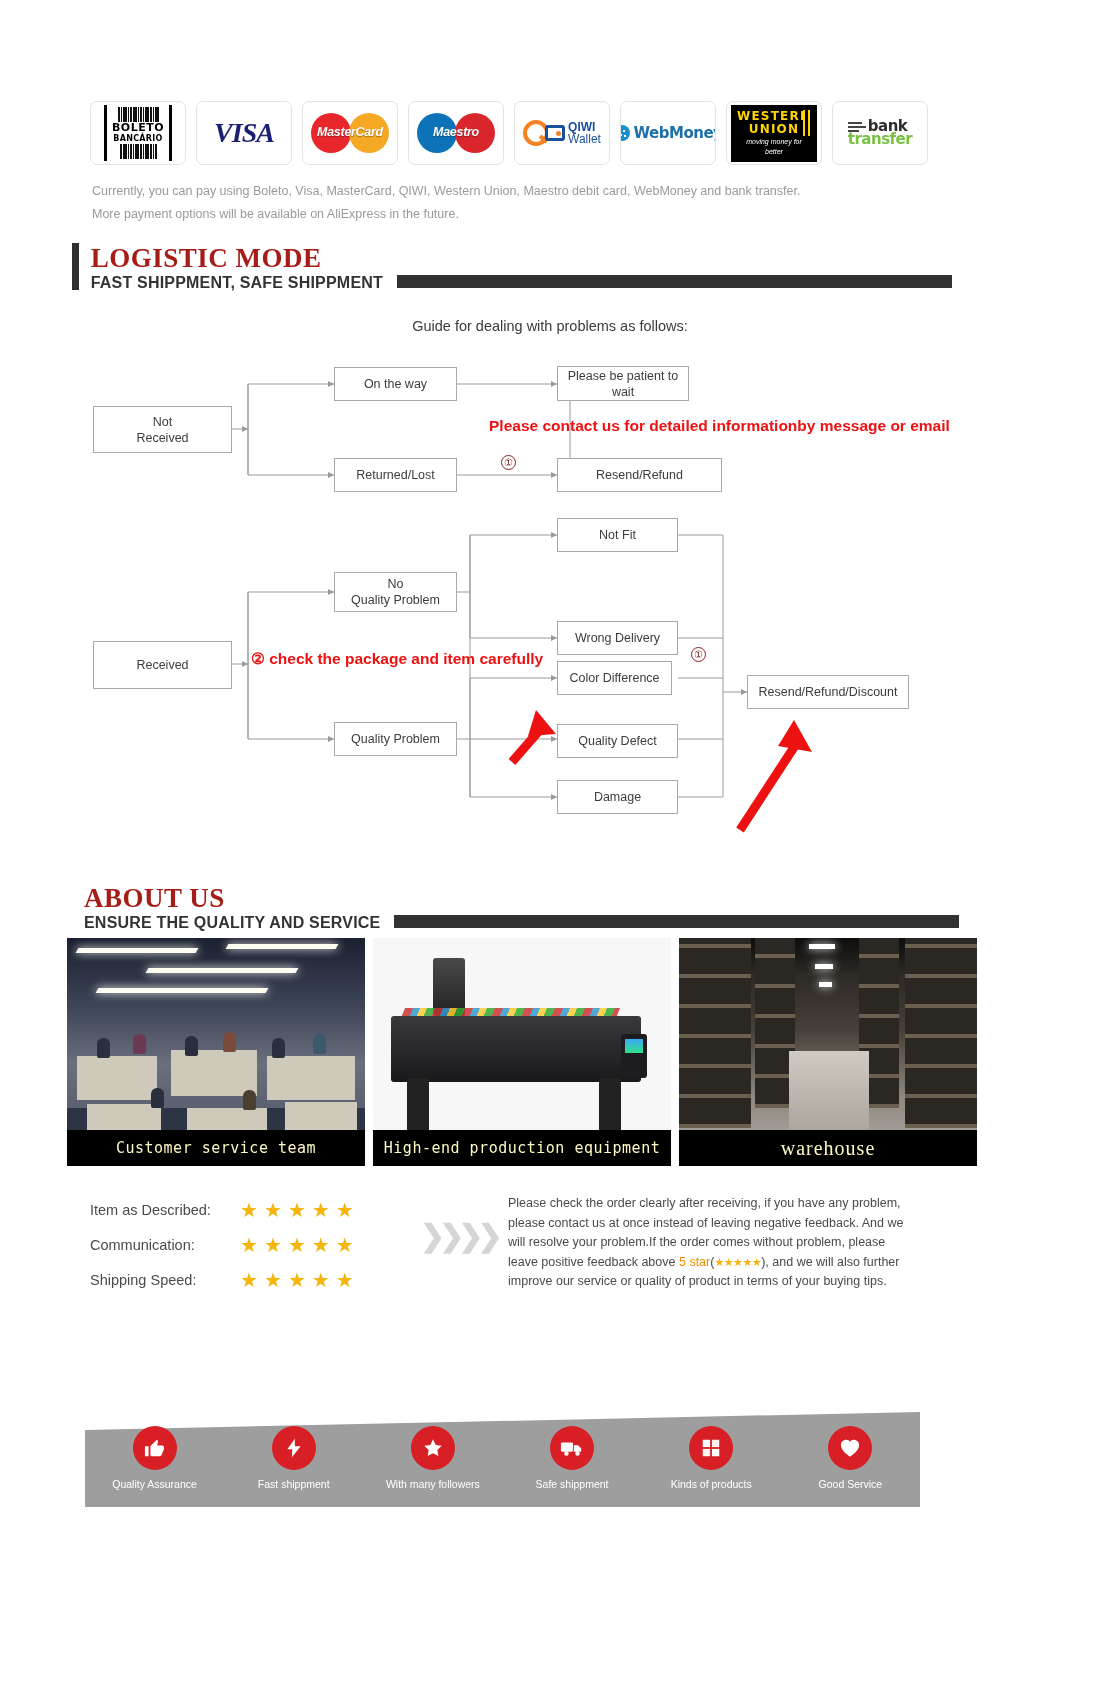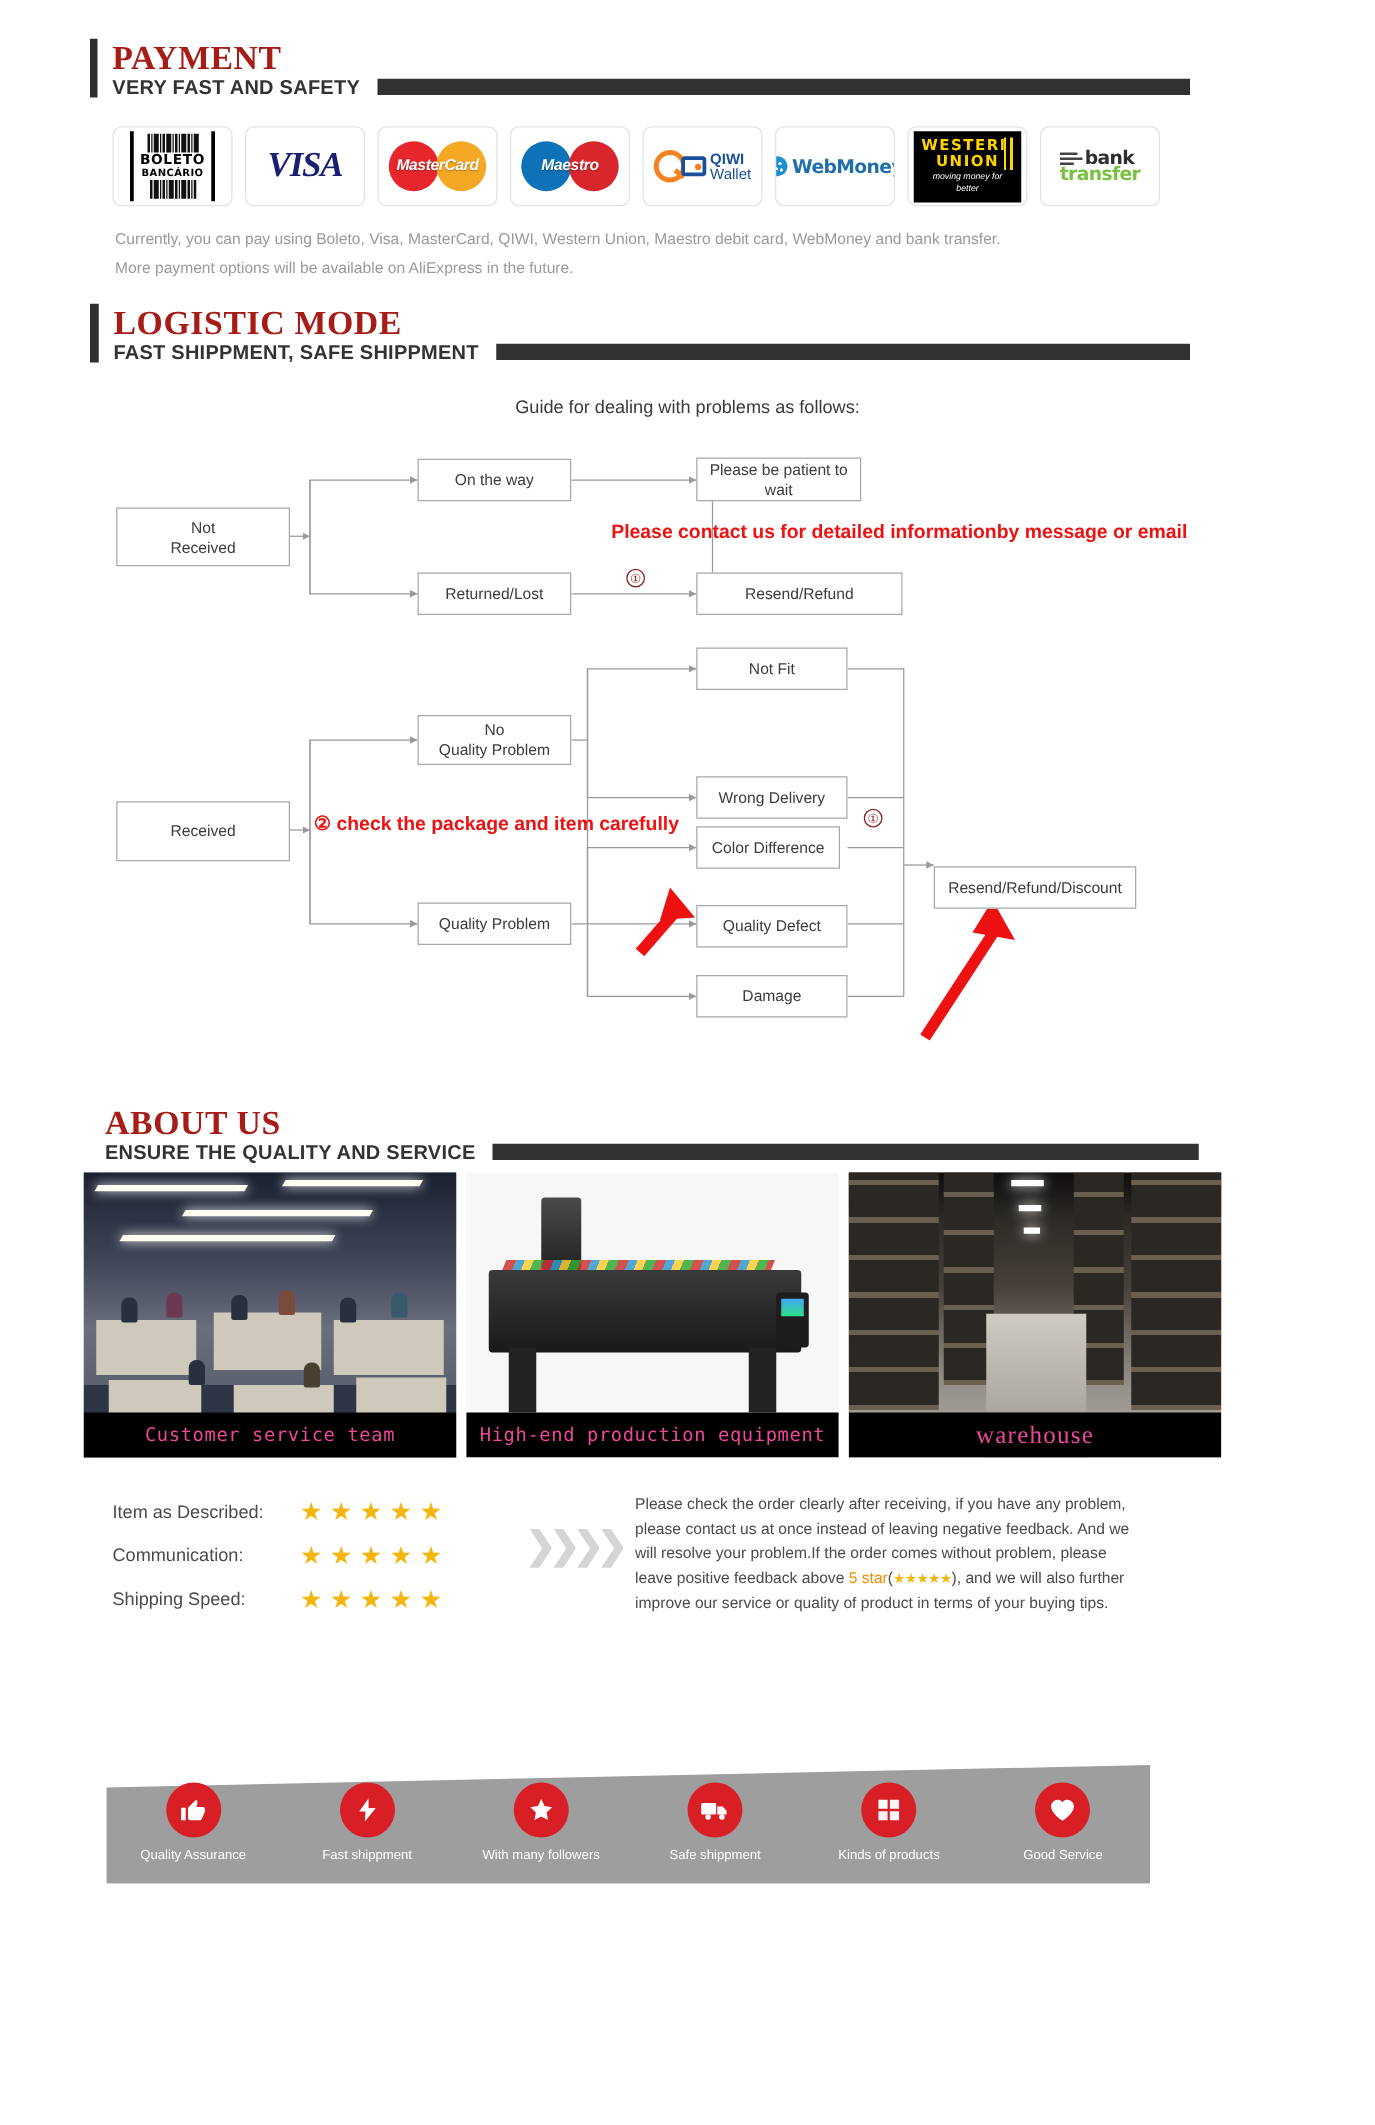--- a/index.html
+++ b/index.html
@@ -145,21 +145,21 @@
     position: absolute; width: 15px; height: 15px; border: 1px solid #8a2020;
     border-radius: 50%; color: #8a2020; font-size: 10px;
     display: flex; align-items: center; justify-content: center;
   }
 
   
   .photos { position: absolute; left: 67px; top: 938px; display: flex; gap: 8px; }
   .photo { position: relative; width: 298px; height: 228px; overflow: hidden; background: #ddd; }
   .photo .cap {
     position: absolute; left: 0; right: 0; bottom: 0; height: 36px; background: #000;
-    color: #ec4899; font-family: "DejaVu Sans Mono", monospace; font-size: 15px;
+    color: #fef9c3; font-family: "DejaVu Sans Mono", monospace; font-size: 15px;
     display: flex; align-items: center; justify-content: center; letter-spacing: .5px;
   }
   .photo .cap.big { font-size: 20px; font-family: "Liberation Serif", serif; letter-spacing: 1px; }
 
   
   .ph-office { background: linear-gradient(#2b3142 0%, #3d4456 30%, #6a6f7d 55%, #4a4f60 100%); }
   .ph-office .ceil { position:absolute; left:0; right:0; top:0; height:62px;
      background: linear-gradient(#1b2030, #3a4152); }
   .ph-office .lamp { position:absolute; height:5px; background:#fdfdf2; box-shadow:0 0 9px #fff; transform: skewX(-30deg); }
   .ph-office .desk { position:absolute; background:#cfc9bc; }
@@ -228,28 +228,20 @@
     color: #fff; font-size: 21px; line-height: 1;
   }
   .feat .fl { font-size: 10.5px; color: #fff; }
   .feat svg { display: block; }
 </style>
 </head>
 <body>
 
 <div class="page">
 
-  <div class="sec-head" style="left:72px; top:30px; width:880px;">
-    <div class="bar-left"></div>
-    <div class="titles">
-      <div class="h-main">PAYMENT</div>
-      <div class="h-sub">VERY FAST AND SAFETY</div>
-    </div>
-    <div class="rule" style="width:650px;"></div>
-  </div>
 
   <div class="pay-row">
 
     <div class="pay-card">
       <div class="boleto">
         <div class="frame">
           <div class="bars">
             <i></i>
               <i class="t"></i>
               <i class="w"></i>
@@ -451,21 +443,21 @@
     </div>
     <div class="fbox" style="left:557px; top:361px; width:115px; height:34px;">
       <span>Color Difference</span>
     </div>
     <div class="fbox" style="left:557px; top:424px; width:121px; height:34px;">
       <span>Quality Defect</span>
     </div>
     <div class="fbox" style="left:557px; top:480px; width:121px; height:34px;">
       <span>Damage</span>
     </div>
-    <div class="fbox" style="left:747px; top:393px; width:162px; height:34px;">
+    <div class="fbox" style="left:747px; top:375px; width:162px; height:34px;">
       <span>Resend/Refund/Discount</span>
     </div>
 
     <div class="red-note" style="left:489px; top:117px;">Please contact us for detailed informationby message or email</div>
     <div class="red-note" style="left:251px; top:350px;">② check the package and item carefully</div>
 
     <div class="circnum" style="left:501px; top:155px;">①</div>
     <div class="circnum" style="left:691px; top:347px;">①</div>
   </div>
 

